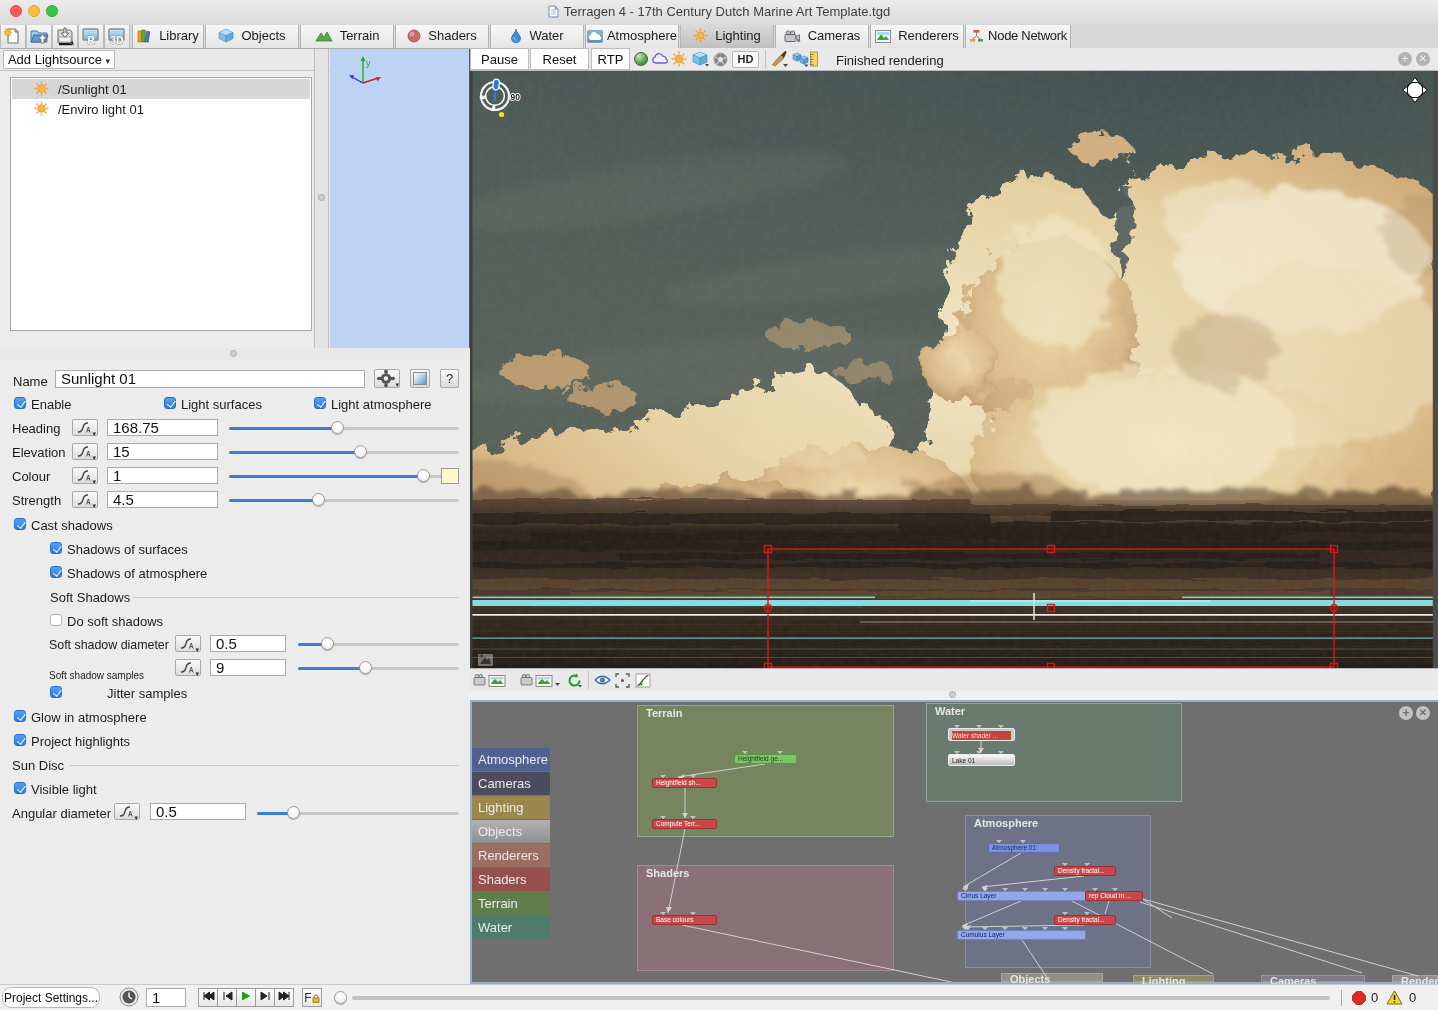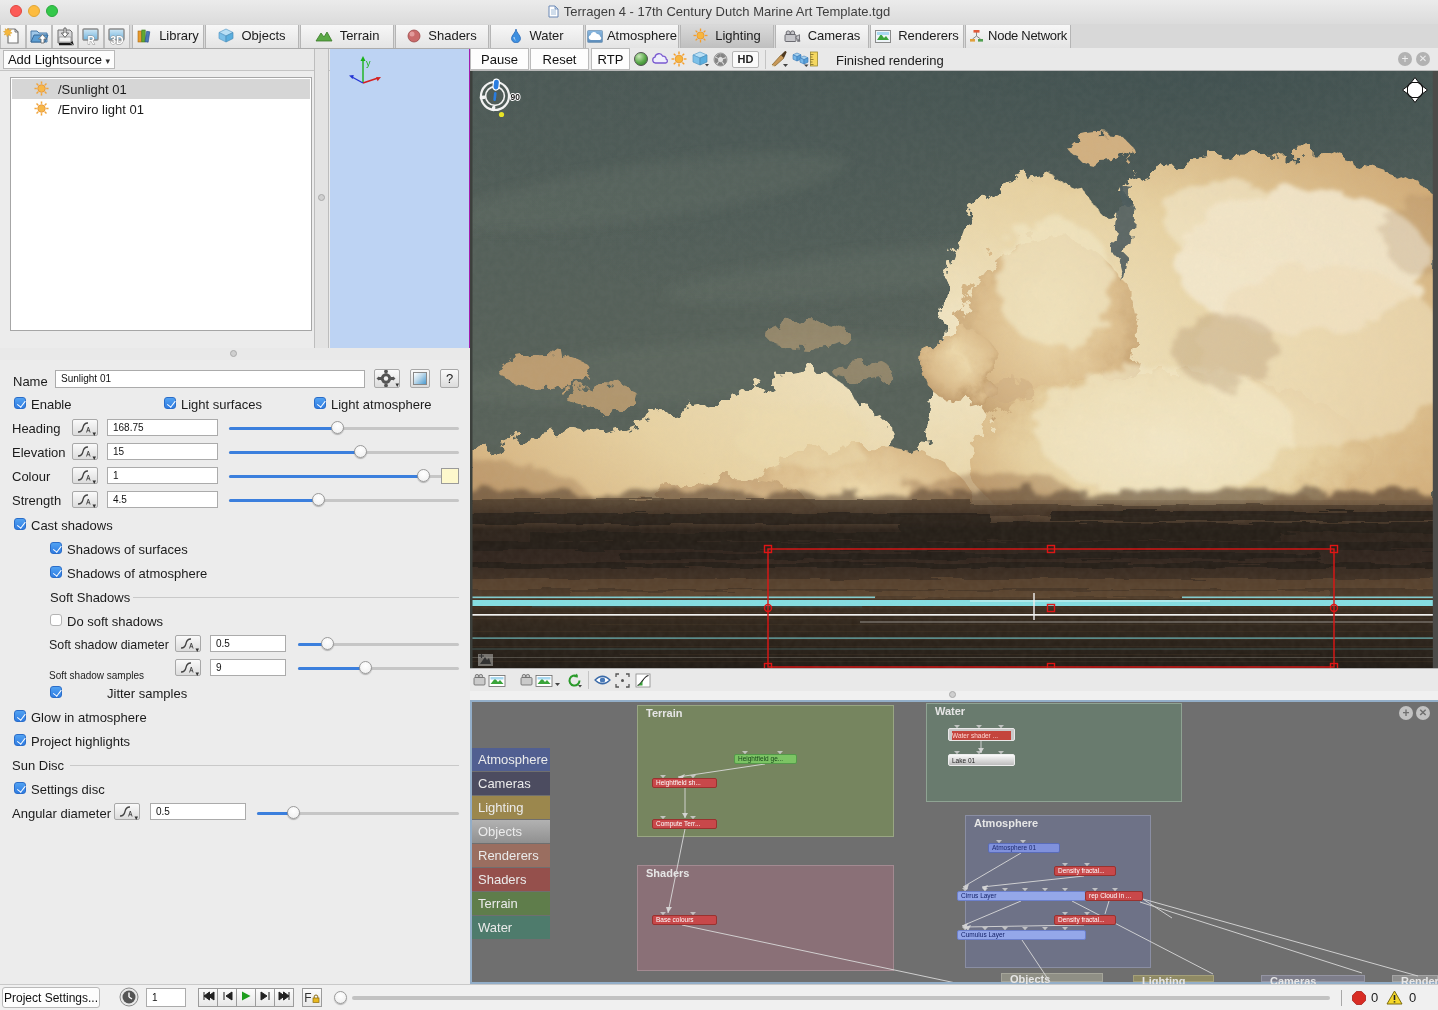--- a/index.html
+++ b/index.html
@@ -8,21 +8,21 @@
 .tl{position:absolute;top:5px;width:12px;height:12px;border-radius:50%;}
 #title{position:absolute;top:4px;left:0;width:1438px;text-align:center;font-size:13px;color:#3e3e3e;}
 
 #tabbar{position:absolute;left:0;top:24px;width:1438px;height:25px;background:#d8d8d8;border-bottom:1px solid #ababab;}
 .tbtn{position:absolute;top:1px;height:23px;background:linear-gradient(#f6f6f6,#e3e3e3);border-left:1px solid #bdbdbd;border-right:1px solid #bdbdbd;}
 .tab{position:absolute;top:1px;height:23px;background:linear-gradient(#f7f7f7,#e4e4e4);border-left:1px solid #b5b5b5;border-right:1px solid #b5b5b5;font-size:13px;color:#1b1b1b;text-align:center;line-height:22px;white-space:nowrap;overflow:hidden;}
 .tab .ic{display:inline-block;vertical-align:-3px;margin-right:7px;}
 .tab.sel{background:linear-gradient(#d9d9d9,#bfbfbf);}
 
 .btn{position:absolute;background:#fdfdfd;border:1px solid #b9b9b9;font-size:13px;color:#111;text-align:center;}
-.input{position:absolute;background:#fff;border:1px solid #ababab;font-size:10px;color:#111;padding-left:5px;}
+.input{position:absolute;background:#fff;border:1px solid #ababab;font-size:15px;color:#111;padding-left:5px;}
 .cb{position:absolute;width:12px;height:12px;border-radius:3px;background:linear-gradient(#52a2f2,#2f7ce2);border:1px solid #2a6dc9;}
 .cb:after{content:"";position:absolute;left:3.5px;top:1px;width:3.6px;height:6.6px;border:solid #fff;border-width:0 1.6px 1.6px 0;transform:rotate(38deg);}
 .cb.off{background:#fff;border:1px solid #b4b4b4;}
 .cb.off:after{display:none;}
 .lab{position:absolute;font-size:13px;color:#1b1b1b;white-space:nowrap;}
 .func{position:absolute;width:26px;height:17px;background:linear-gradient(#fafafa,#dcdcdc);border:1px solid #a8a8a8;border-radius:2px;}
 .track{position:absolute;height:3px;background:#c6c6c6;border-radius:2px;}
 .track .fill{position:absolute;left:0;top:0;height:3px;background:#3b7fdd;border-radius:2px;}
 .knob{position:absolute;width:13px;height:13px;background:radial-gradient(circle at 50% 35%,#ffffff,#ededed);border:1px solid #9a9a9a;border-radius:50%;box-shadow:0 1px 1px rgba(0,0,0,.25);}
 .hr{position:absolute;height:1px;background:#c9c9c9;}
@@ -325,21 +325,21 @@
 
     <div class="cb" style="left:50px;top:326px;"></div>
         <div class="lab" style="left:67px;top:326px;margin-left:40px;">Jitter samples</div>
     <div class="cb" style="left:14px;top:350px;"></div>
         <div class="lab" style="left:31px;top:350px;">Glow in atmosphere</div>
     <div class="cb" style="left:14px;top:374px;"></div>
         <div class="lab" style="left:31px;top:374px;">Project highlights</div>
     <div class="lab" style="left:12px;top:398px;">Sun Disc</div>
     <div class="hr" style="left:70px;top:405px;width:389px;"></div>
     <div class="cb" style="left:14px;top:422px;"></div>
-        <div class="lab" style="left:31px;top:422px;">Settings disc</div>
+        <div class="lab" style="left:31px;top:422px;">Visible light</div>
 
     <div class="lab" style="left:12px;top:446px;">Angular diameter</div>
     <div class="func" style="left:114px;top:443px;"><svg width="24" height="15" viewBox="0 0 24 15">
             <path d="M5 12 a5 6 0 0 0 5-4.5 a5 6 0 0 1 5-4.5" fill="none" stroke="#444" stroke-width="1.3"></path>
             <path d="M13.5 12.5 l1.8-5.5 1.8 5.5 m-3-1.8h2.5" fill="none" stroke="#444" stroke-width=".9"></path>
           </svg><span style="position:absolute;right:1px;bottom:-3px;font-size:7px;color:#333;">▾</span></div>
     <div class="input" style="left:150px;top:443px;width:96px;height:17px;line-height:15px;">0.5</div>
     <div class="track" style="left:257px;top:452px;width:202px;">
           <div class="fill" style="width:37px;"></div>
         </div>
@@ -801,21 +801,21 @@
   <div class="node" style="left:485px;top:189px;width:129px;background:#94a7e9;border:1px solid #6c80cc;color:#142268;">Cirrus Layer</div>
   <div class="node" style="left:613px;top:189px;width:58px;background:#c8484a;border:1px solid #99322f;">rep Cloud in ...</div>
   <div class="node" style="left:582px;top:213px;width:62px;background:#c8484a;border:1px solid #99322f;">Density fractal...</div>
   <div class="node" style="left:485px;top:228px;width:129px;background:#94a7e9;border:1px solid #6c80cc;color:#142268;">Cumulus Layer</div>
 
   <div style="position:absolute;left:927px;top:4px;width:14px;height:14px;border-radius:50%;background:#c2c2c2;color:#6f6f6f;text-align:center;line-height:14px;font-size:12px;font-weight:bold;">+</div>
   <div style="position:absolute;left:944px;top:4px;width:14px;height:14px;border-radius:50%;background:#c2c2c2;color:#6f6f6f;text-align:center;line-height:13px;font-size:10px;font-weight:bold;">✕</div>
 </div>
 
 <div id="statusbar">
-  <div class="btn" style="left:2px;top:2px;width:98px;height:21px;line-height:20px;font-size:12px;border-radius:3px;">Project Settings...</div>
+  <div class="btn" style="left:2px;top:2px;width:98px;height:21px;line-height:20px;font-size:12px;border-radius:9px;">Project Settings...</div>
   <svg style="position:absolute;left:119px;top:2px;" width="20" height="20" viewBox="0 0 20 20">
         <circle cx="10" cy="10" r="9" fill="#e8e8e8" stroke="#8a8a8a" stroke-width="1"></circle>
         <circle cx="10" cy="10" r="6.5" fill="#555"></circle>
         <path d="M10 10 V5.5 M10 10 L13 12" stroke="#fff" stroke-width="1.4"></path>
       </svg>
   <div class="input" style="left:146px;top:3px;width:40px;height:19px;line-height:17px;">1</div>
   <div class="pb" style="left:198px;"><svg width="13" height="10" viewBox="0 0 13 10">
           <path d="M2 1 V9 M12 1 L6.5 5 L12 9 Z M7.5 1 L2 5 L7.5 9 Z" fill="#222" stroke="#222" stroke-width="1"></path>
         </svg></div>
   <div class="pb" style="left:217px;"><svg width="11" height="10" viewBox="0 0 11 10">

